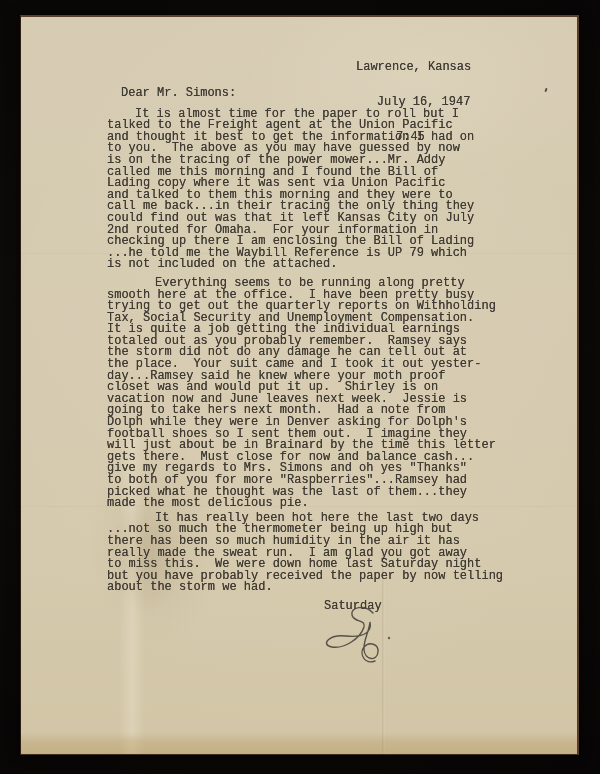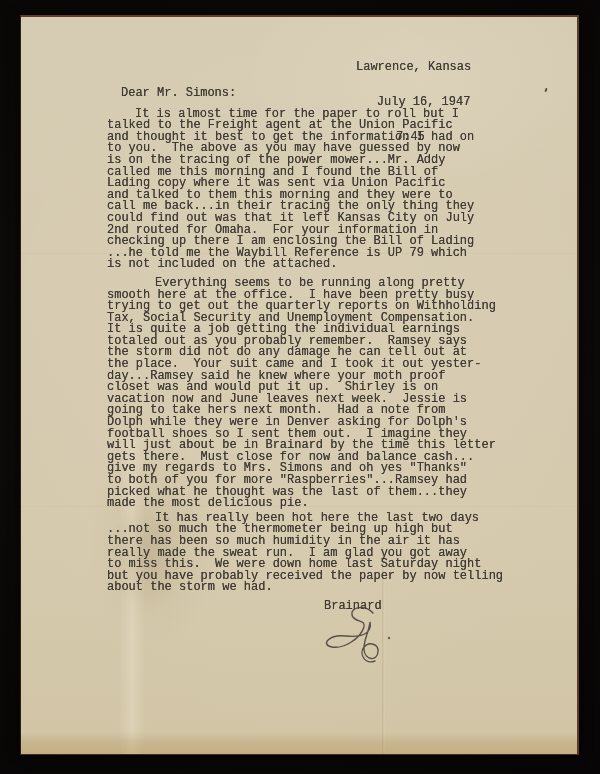--- a/index.html
+++ b/index.html
@@ -141,21 +141,21 @@
 to both of you for more "Raspberries"...Ramsey had
 picked what he thought was the last of them...they
 made the most delicious pie.</div>
       <div class="para p2">It has really been hot here the last two days
 ...not so much the thermometer being up high but
 there has been so much humidity in the air it has
 really made the sweat run.  I am glad you got away
 to miss this.  We were down home last Saturday night
 but you have probably received the paper by now telling
 about the storm we had.</div>
-      <div class="closing">Brainard</div>
+      <div class="closing">Saturday</div>
     </div>
 
     <svg class="signature" width="110" height="75" viewBox="0 0 110 75">
       <path d="M54 10 C46 1 31 4 33 12 C35 20 47 16 45 24
                C41 36 25 46 13 44 C1 42 10 31 27 33
                C45 35 53 29 51 19
                C50 29 44 38 45 47
                C46 57 58 59 59 49
                C60 41 50 38 45 44
                C40 50 45 62 56 58" fill="none" stroke="#49443c" stroke-width="1.4" stroke-linecap="round" opacity="0.9"></path>

